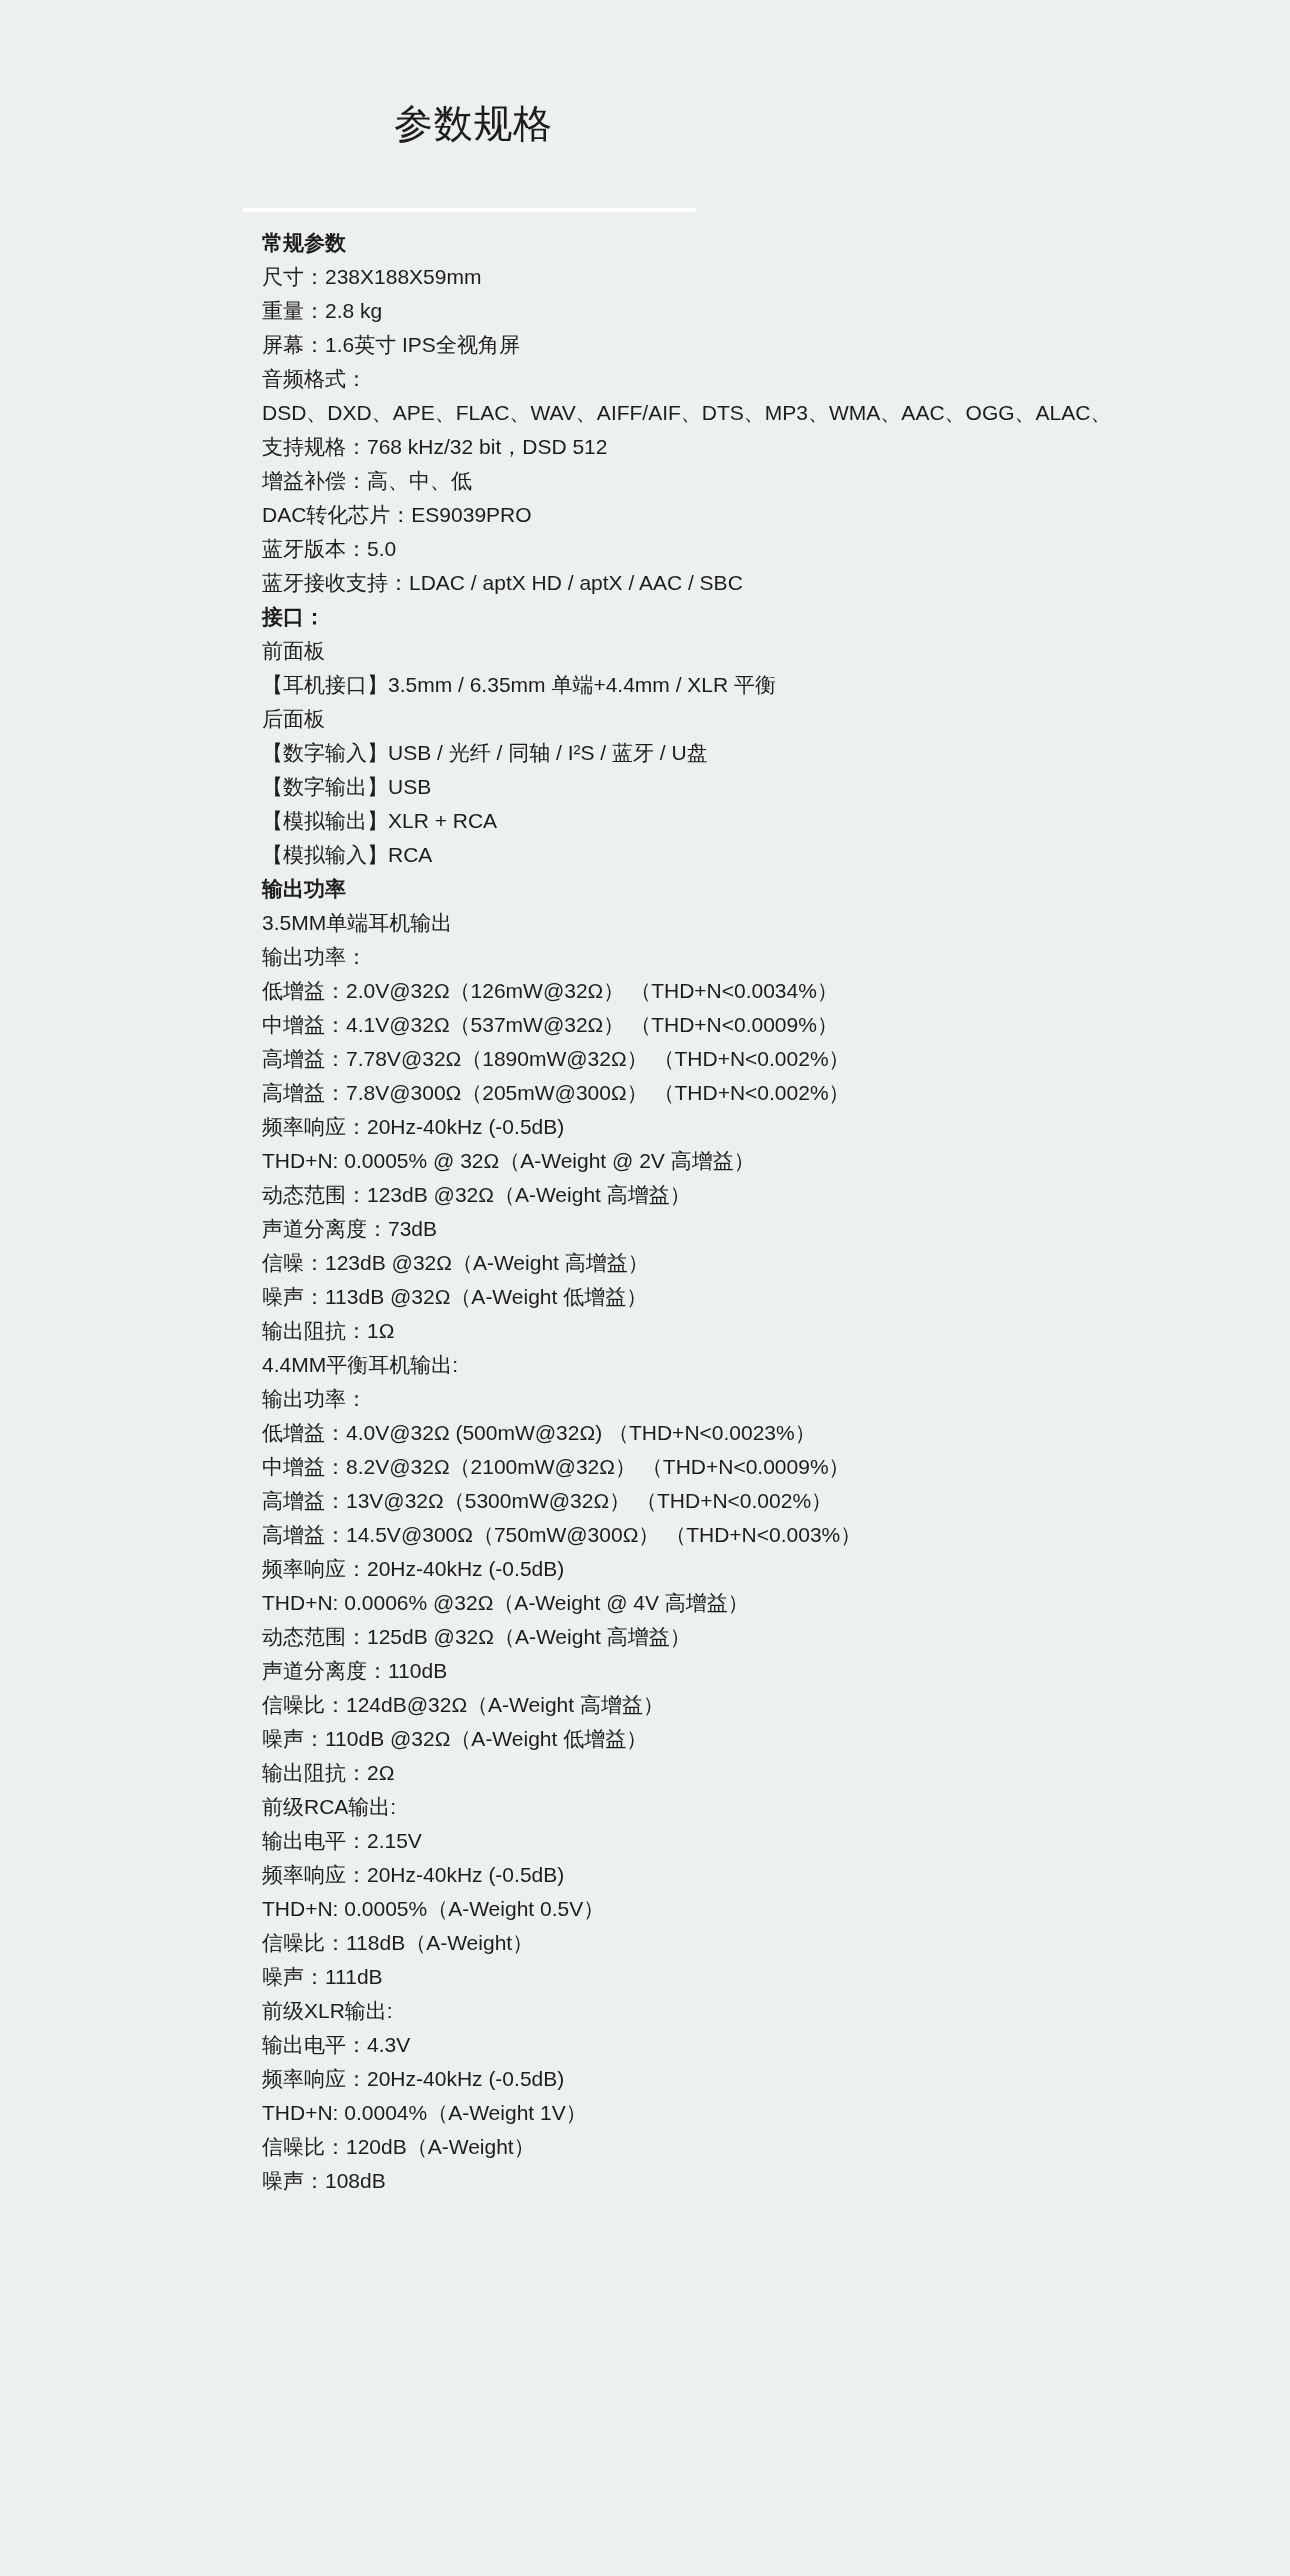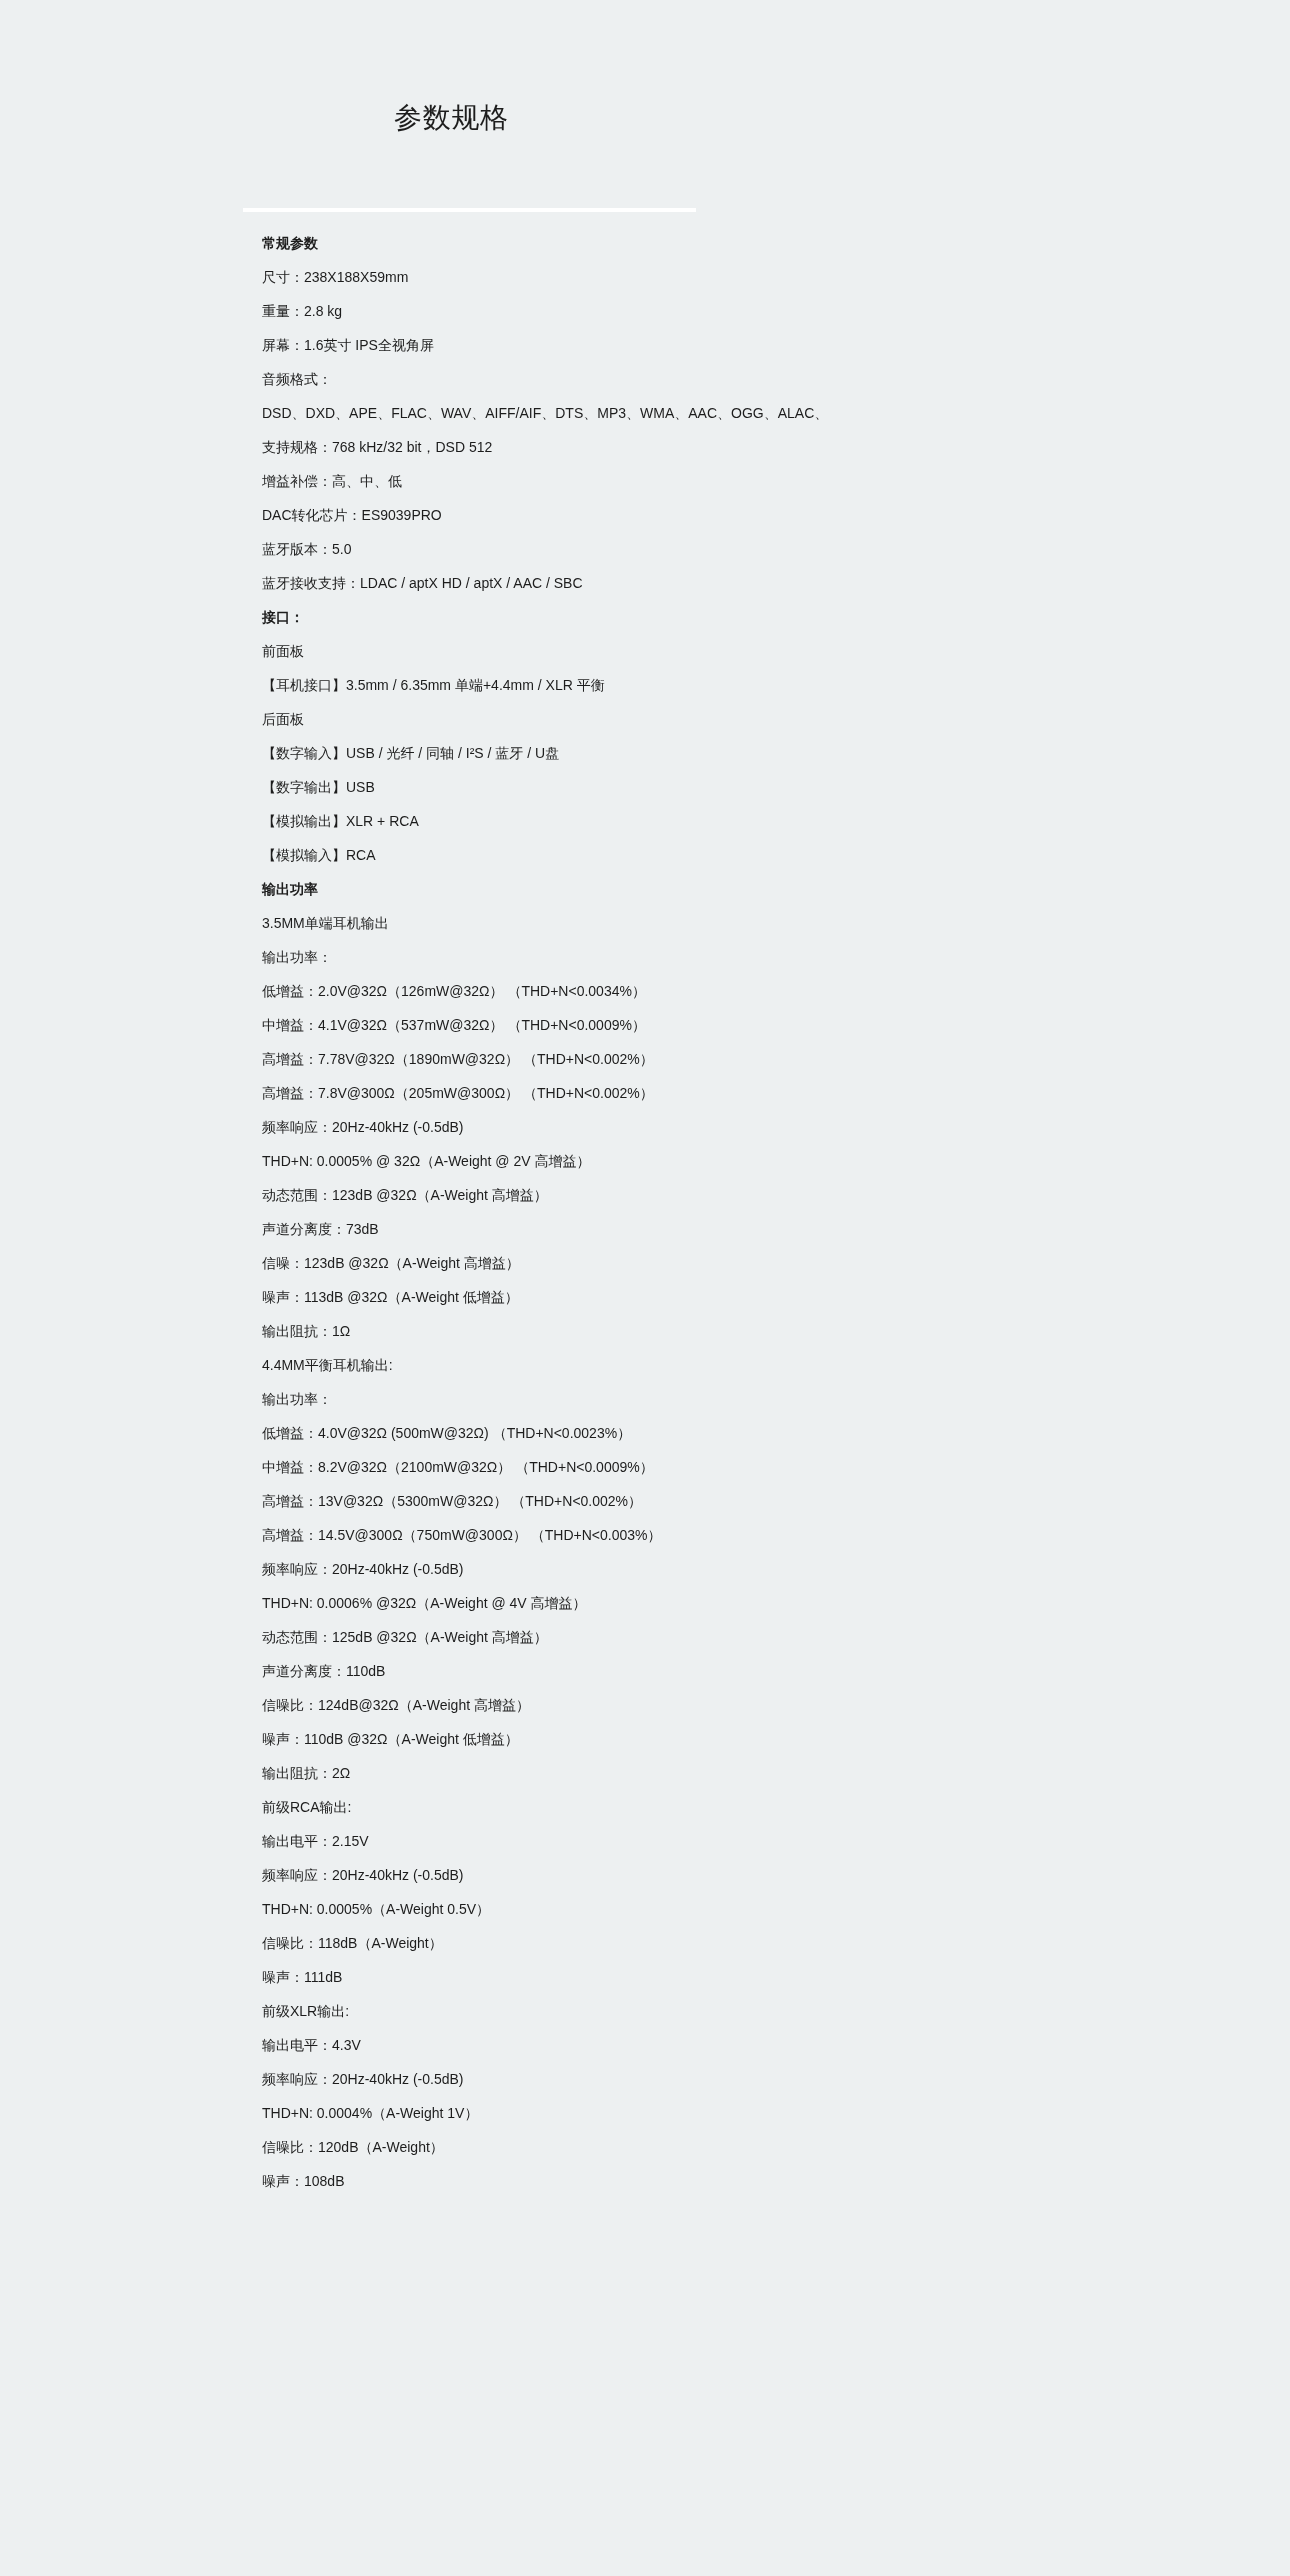--- a/index.html
+++ b/index.html
@@ -13,39 +13,39 @@
     background: #edf0f1;
     color: #1d1d1d;
     font-family: "Liberation Sans", sans-serif;
     overflow: hidden;
   }
   .page-title {
     position: absolute;
     left: 394px;
     top: 102px;
     margin: 0;
-    font-size: 28px;
+    font-size: 39px;
     font-weight: 500;
     line-height: 1.15;
     letter-spacing: 0.7px;
   }
   .divider {
     position: absolute;
     left: 243px;
     top: 208px;
     width: 453px;
     height: 4px;
     background: #ffffff;
   }
   .content {
     position: absolute;
     left: 262px;
     top: 226px;
     width: 806px;
-    font-size: 14px;
+    font-size: 21px;
     line-height: 34px;
     font-weight: 400;
   }
   .section + .section {
   }
   .line {
     white-space: pre;
   }
   .line.bold {
     font-weight: 700;

